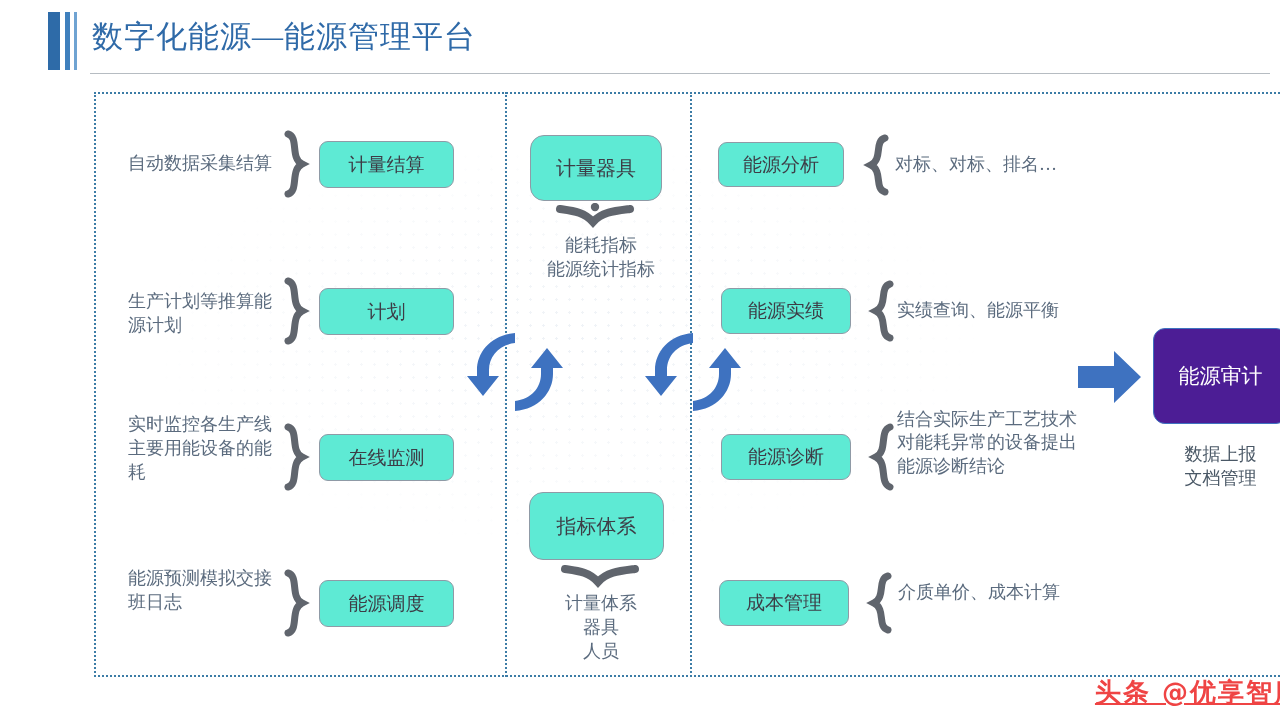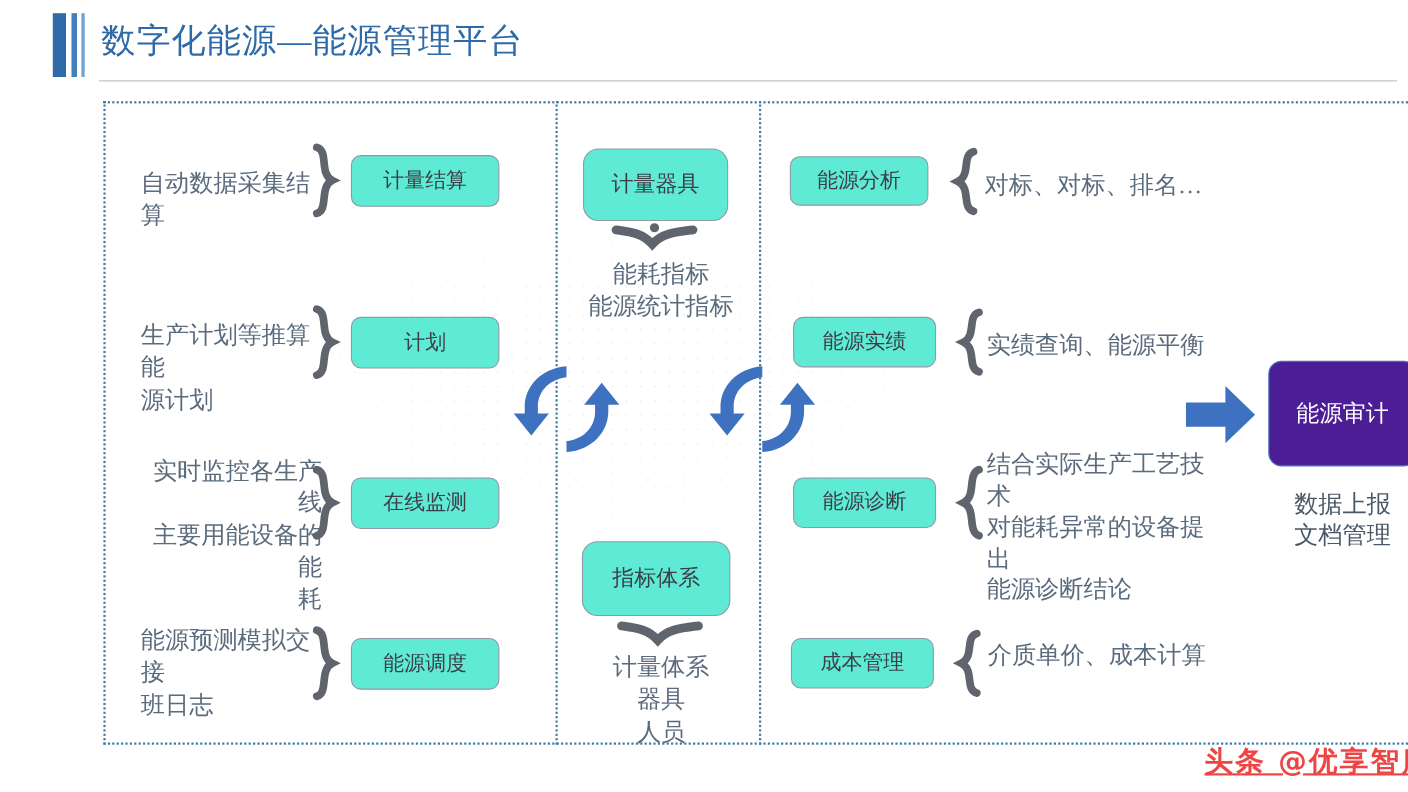--- a/index.html
+++ b/index.html
@@ -94,21 +94,21 @@
     border: 1px solid #3e72c0;
     color: #ffffff;
     border-radius: 12px;
     font-size: 21px;
   }
 
   
   .desc {
     position: absolute;
     color: #5b6b7e;
-    font-size: 22px;
+    font-size: 18px;
     line-height: 1.33;
     white-space: pre-line;
   }
   .desc.center { text-align: center; }
 
   
   .brace { position: absolute; }
   .brace svg { display: block; }
 
   
@@ -161,21 +161,21 @@
 
   <div class="desc" style="left:88px; top:290px; width:165px;">生产计划等推算能
 源计划</div>
   <div class="brace" style="left:242px; top:277px;">
     <svg width="34" height="70" viewBox="0 0 34 70">
       <path d="M6 4 C17 7, 8 28, 20 34 C8 40, 17 61, 6 64" fill="none" stroke="#60656d" stroke-width="7" stroke-linecap="round"></path>
     </svg>
   </div>
   <div class="pill" style="left:279px; top:288px; width:135px; height:47px;">计划</div>
 
-  <div class="desc" style="left:88px; top:413px; width:165px;text-align:right;">实时监控各生产线
+  <div class="desc" style="left:88px; top:413px; width:165px;">实时监控各生产线
 主要用能设备的能
 耗</div>
   <div class="brace" style="left:242px; top:423px;">
     <svg width="34" height="70" viewBox="0 0 34 70">
       <path d="M6 4 C17 7, 8 28, 20 34 C8 40, 17 61, 6 64" fill="none" stroke="#60656d" stroke-width="7" stroke-linecap="round"></path>
     </svg>
   </div>
   <div class="pill" style="left:279px; top:434px; width:135px; height:47px;">在线监测</div>
 
   <div class="desc" style="left:88px; top:567px; width:165px;">能源预测模拟交接

